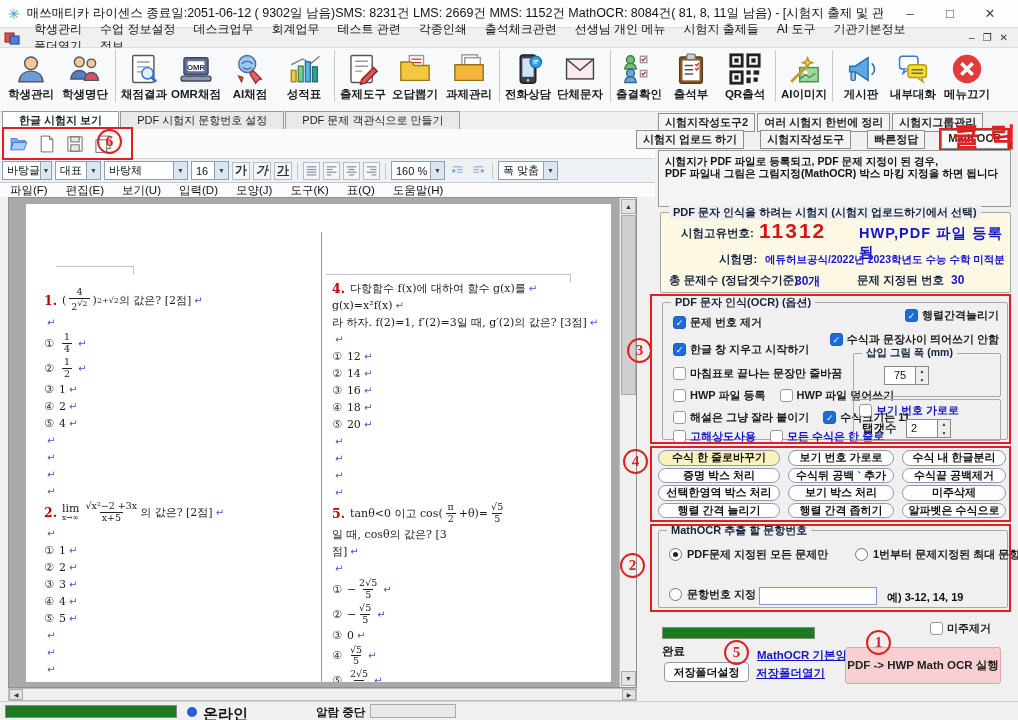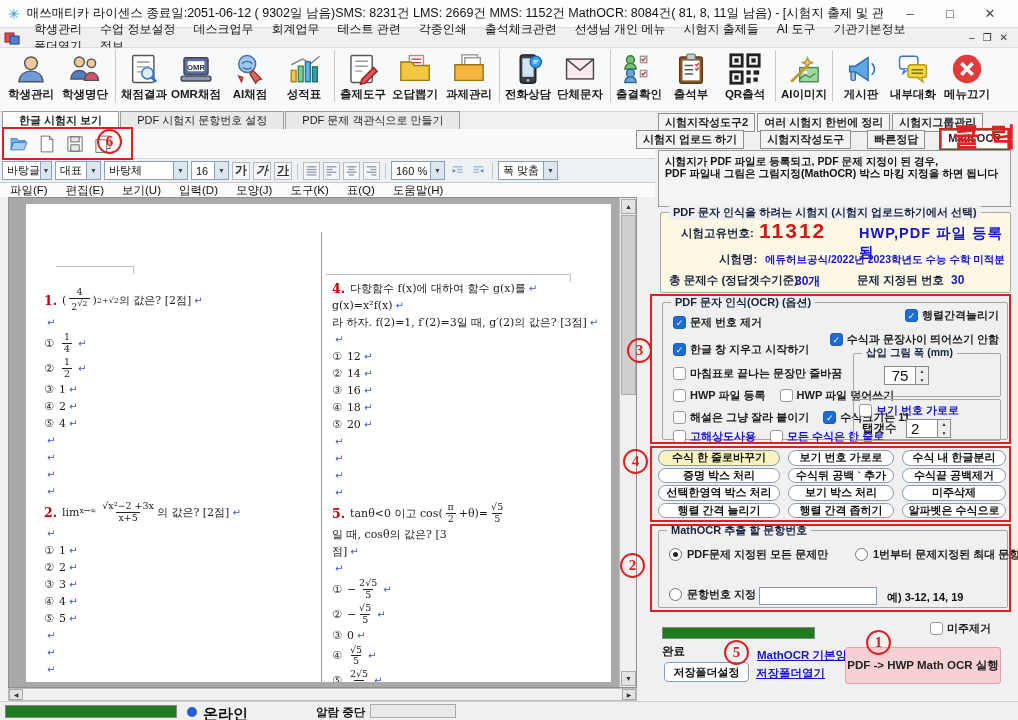--- a/index.html
+++ b/index.html
@@ -54,21 +54,21 @@
   .guide2{position:absolute;left:300px;top:70px;width:245px;height:8px;border-top:1px solid #c2c2c2;border-right:1px solid #c2c2c2}
   .dcol{position:absolute;top:0}
   #dcol-left{left:18px;width:266px;padding-top:82px}
   #dcol-right{left:306px;width:268px;padding-top:76px}
   .dline{font-family:"DejaVu Serif","Liberation Serif",serif;font-size:11px;color:#1c1c1c;min-height:17px;line-height:17px;display:flex;align-items:center;flex-wrap:wrap}
   .pnum{color:#c00000;font-weight:bold;font-size:12.5px;margin-right:5px}
   .pil{color:#3a57d0;font-family:"DejaVu Sans",sans-serif;font-size:10px;margin-left:3px}
   .mk{font-family:"DejaVu Sans",sans-serif;font-size:11px;color:#333;margin-right:5px}
   .frac{display:inline-flex;flex-direction:column;align-items:center;margin:1px 3px;font-size:9.5px;line-height:1.15}
   .frac .fd{border-top:1px solid #222;padding:0 2px}
-  .lim{display:inline-flex;flex-direction:row;align-items:flex-start;line-height:1;margin-right:3px;font-size:11px}
+  .lim{display:inline-flex;flex-direction:column;align-items:flex-start;line-height:1;margin-right:3px;font-size:11px}
   .lim .lsub{font-size:7.5px}
   sup{font-size:8px}
   .vscroll{position:absolute;right:0;top:0;width:17px;height:100%;background:#f0f0f0;border-left:1px solid #bdbdbd}
   .vsbtn{position:absolute;left:1px;width:15px;height:15px;background:#e3e3e3;border:1px solid #aaa;font-size:7px;color:#333;display:flex;align-items:center;justify-content:center}
   .vsthumb{position:absolute;left:1px;top:17px;width:15px;height:180px;background:#cfcfcf;border:1px solid #aaa}
   #hscroll{position:absolute;left:8px;top:688px;width:629px;height:13px;background:#f0f0f0;border:1px solid #bdbdbd}
   .hsbtn{position:absolute;top:0;width:14px;height:11px;background:#e3e3e3;border:1px solid #aaa;font-size:6px;color:#333;display:flex;align-items:center;justify-content:center}
 
   
   #statusbar{position:absolute;left:0;top:701px;width:1018px;height:19px;background:#f0f0f0;border-top:1px solid #cfcfcf}
@@ -94,21 +94,21 @@
   #exam-id{position:absolute;left:98px;top:6px;font-size:21px;font-weight:bold;color:#d01818;letter-spacing:2px}
   #exam-reg{position:absolute;left:198px;top:11px;font-size:14.5px;font-weight:bold;color:#1414cc;letter-spacing:1px}
   #optBox{left:662px;top:302px;width:346px;height:138px}
   .cb{display:inline-flex;align-items:center;gap:4px;font-size:11px;font-weight:bold;color:#1b1b1b;white-space:nowrap}
   .cbx{width:13px;height:13px;border:1px solid #999;border-radius:3px;background:#fff;display:inline-flex;align-items:center;justify-content:center;font-size:9px;color:#fff;flex:none}
   .cbx.on{background:#1e6bd6;border-color:#1a5fc2}
   .cbx.on::after{content:"✓"}
   .cblabel.bluetxt{color:#1414cc}
   .optrow{position:absolute;left:10px;display:flex;gap:14px}
   .spin{display:inline-flex;border:1px solid #888;background:#fff;height:19px;align-items:stretch}
-  .spin .val{width:30px;text-align:center;font-size:15px;line-height:17px}
+  .spin .val{width:30px;text-align:center;font-size:11px;line-height:17px}
   .spin .arrows{width:13px;border-left:1px solid #888;display:flex;flex-direction:column;background:#eee}
   .spin .arrows span{flex:1;font-size:5px;display:flex;align-items:center;justify-content:center;color:#333}
   #btnGrid{position:absolute;left:658px;top:450px;width:350px;height:68px;display:grid;grid-template-columns:122px 106px 104px;gap:2px 8px}
   .wbtn{background:#fff;border:1px solid #8b9ab0;border-radius:8px;font-size:11px;font-weight:bold;color:#111;display:flex;align-items:center;justify-content:center;white-space:nowrap;overflow:hidden}
   .wbtn.yellow{background:#fbf3bd}
   #extractBox{left:658px;top:530px;width:350px;height:78px}
   .radio{display:inline-flex;align-items:center;gap:5px;font-size:11px;font-weight:bold;color:#1b1b1b;white-space:nowrap}
   .rdot{width:13px;height:13px;border:1px solid #777;border-radius:50%;background:#fff;position:relative;flex:none}
   .rdot.on::after{content:"";position:absolute;inset:3px;border-radius:50%;background:#222}
   #numInput{position:absolute;left:100px;top:56px;width:118px;height:18px;border:1px solid #7f9db9;background:#fff;font-size:11px;padding:0 3px}

